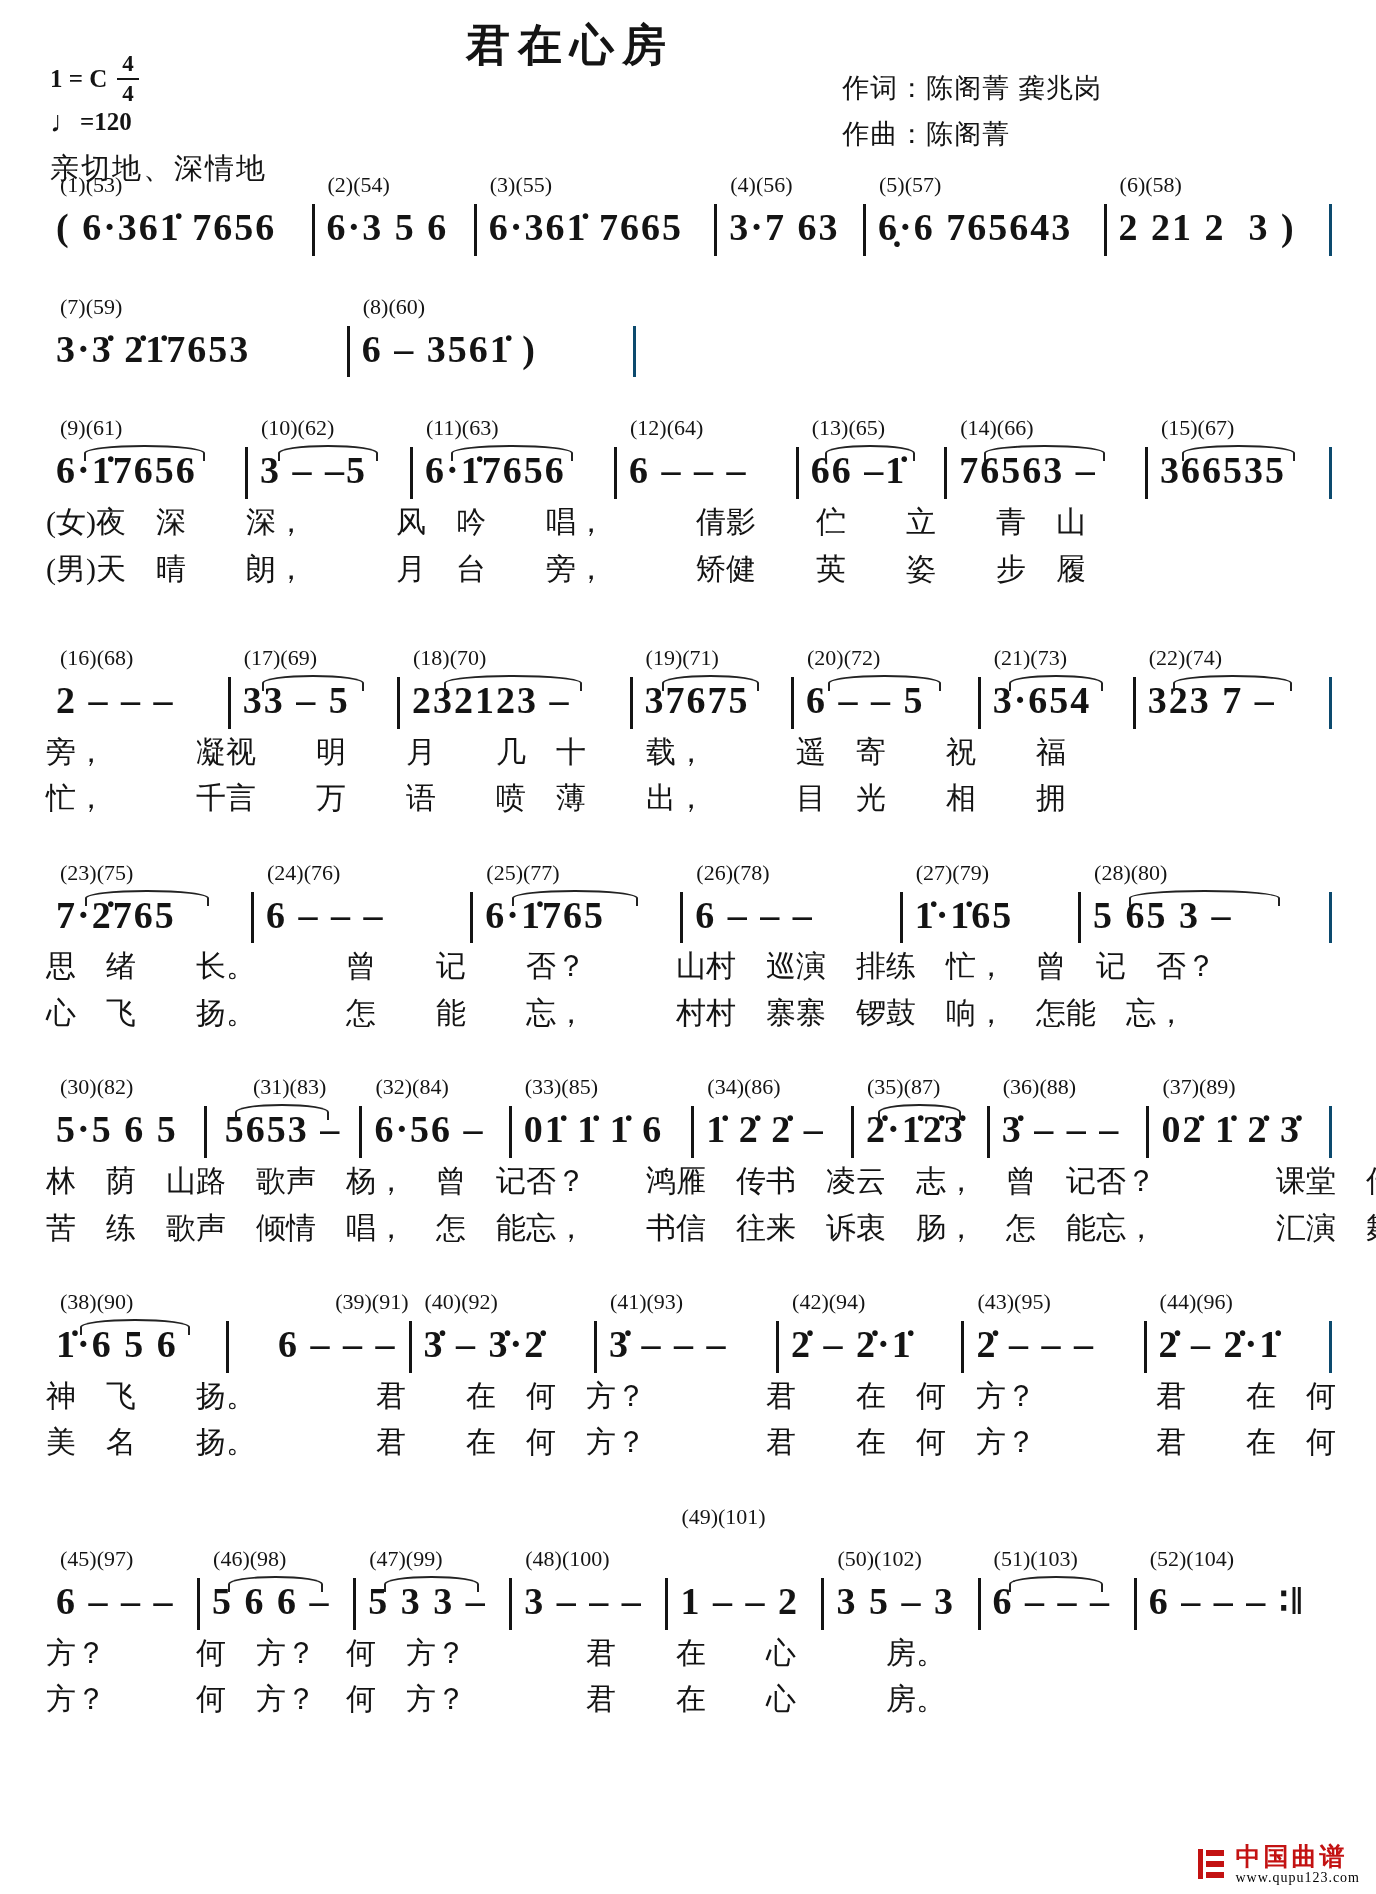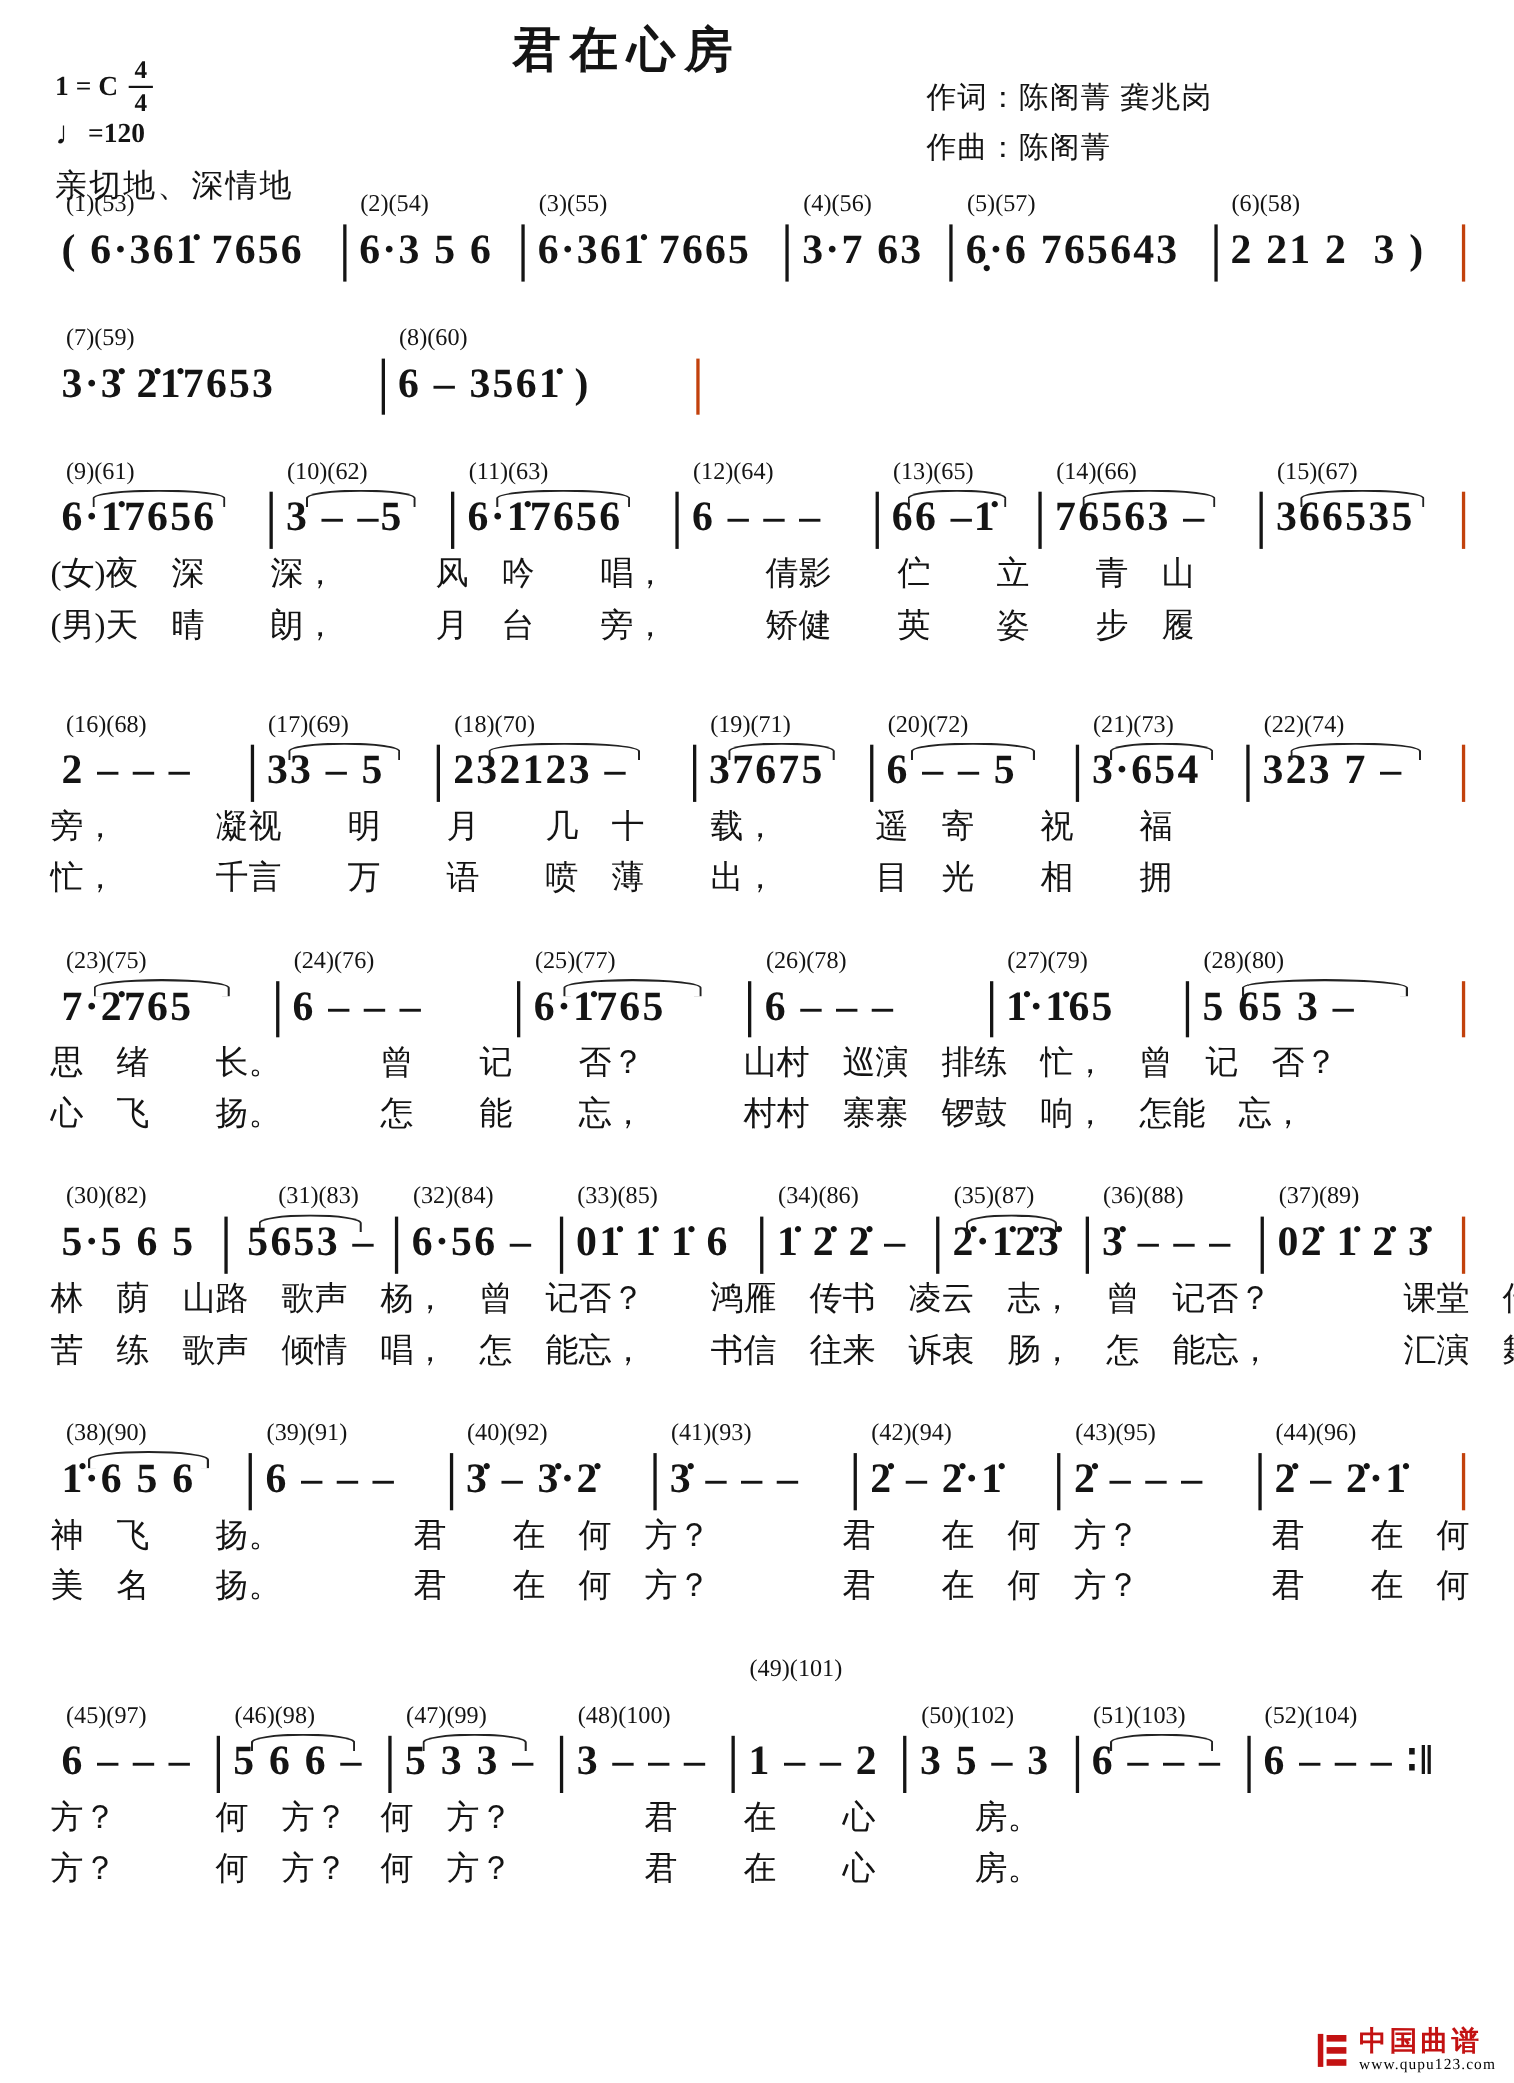--- a/index.html
+++ b/index.html
@@ -23,21 +23,21 @@
          font-size:44px;font-weight:bold;letter-spacing:8px;transform:translateX(-118px);}
   .credits{position:absolute;right:230px;top:44px;font-size:27px;line-height:1.7;letter-spacing:1px;text-align:left;}
   
   .system{margin-bottom:38px;}
   .measures{display:flex;align-items:flex-end;}
   .measure{position:relative;display:flex;flex-direction:column;min-width:44px;}
   .mlabel{font-size:22px;height:32px;padding-left:16px;white-space:nowrap;}
   .mnotes{font-size:38px;font-weight:bold;letter-spacing:2px;line-height:1.15;
           padding:2px 12px 6px 12px;white-space:pre;}
   .measure + .measure .mnotes{border-left:3px solid #141414;}
-  .measures.endbar .measure:last-child .mnotes{border-right:3px solid #c2410c;}
+  .measures.endbar .measure:last-child .mnotes{border-right:3px solid #0c4a6e;}
   .arc{position:absolute;top:30px;left:20%;width:58%;height:14px;
        border:2px solid #222;border-bottom:none;border-radius:100% 100% 0 0;}
   .lyrics{font-size:30px;line-height:1.55;white-space:pre;padding-left:2px;}
   .lyrics:first-of-type{margin-top:14px;}
   
   .watermark{position:absolute;right:16px;bottom:8px;display:flex;align-items:center;gap:9px;}
   .wm-badge{width:30px;height:34px;flex:0 0 auto;}
   .wm-name{font-size:25px;font-weight:bold;color:#c31212;letter-spacing:3px;line-height:1.1;}
   .wm-url{font-size:14px;color:#000000;letter-spacing:1px;}
 </style>
@@ -262,21 +262,21 @@
         <div class="lyrics">林　荫　山路　歌声　杨，　曾　记否？　　鸿雁　传书　凌云　志，　曾　记否？　　　　课堂　传艺</div>
         <div class="lyrics">苦　练　歌声　倾情　唱，　怎　能忘，　　书信　往来　诉衷　肠，　怎　能忘，　　　　汇演　舞台</div>
       </div>
       <div class="system">
         <div class="measures endbar">
           <div class="measure" style="flex-grow: 7;">
             <div class="mlabel">(38)(90)</div>
             <div class="arc"></div>
             <div class="mnotes">1̇·6 5 6</div>
           </div>
-          <div class="measure" style="flex-grow: 7;">
+          <div class="measure" style="flex-grow: 7; text-align: right;">
             <div class="mlabel">(39)(91)</div>
             <div class="mnotes">6 – – –</div>
           </div>
           <div class="measure" style="flex-grow: 7;">
             <div class="mlabel">(40)(92)</div>
             <div class="mnotes">3̇ – 3̇·2̇</div>
           </div>
           <div class="measure" style="flex-grow: 7;">
             <div class="mlabel">(41)(93)</div>
             <div class="mnotes">3̇ – – –</div>

